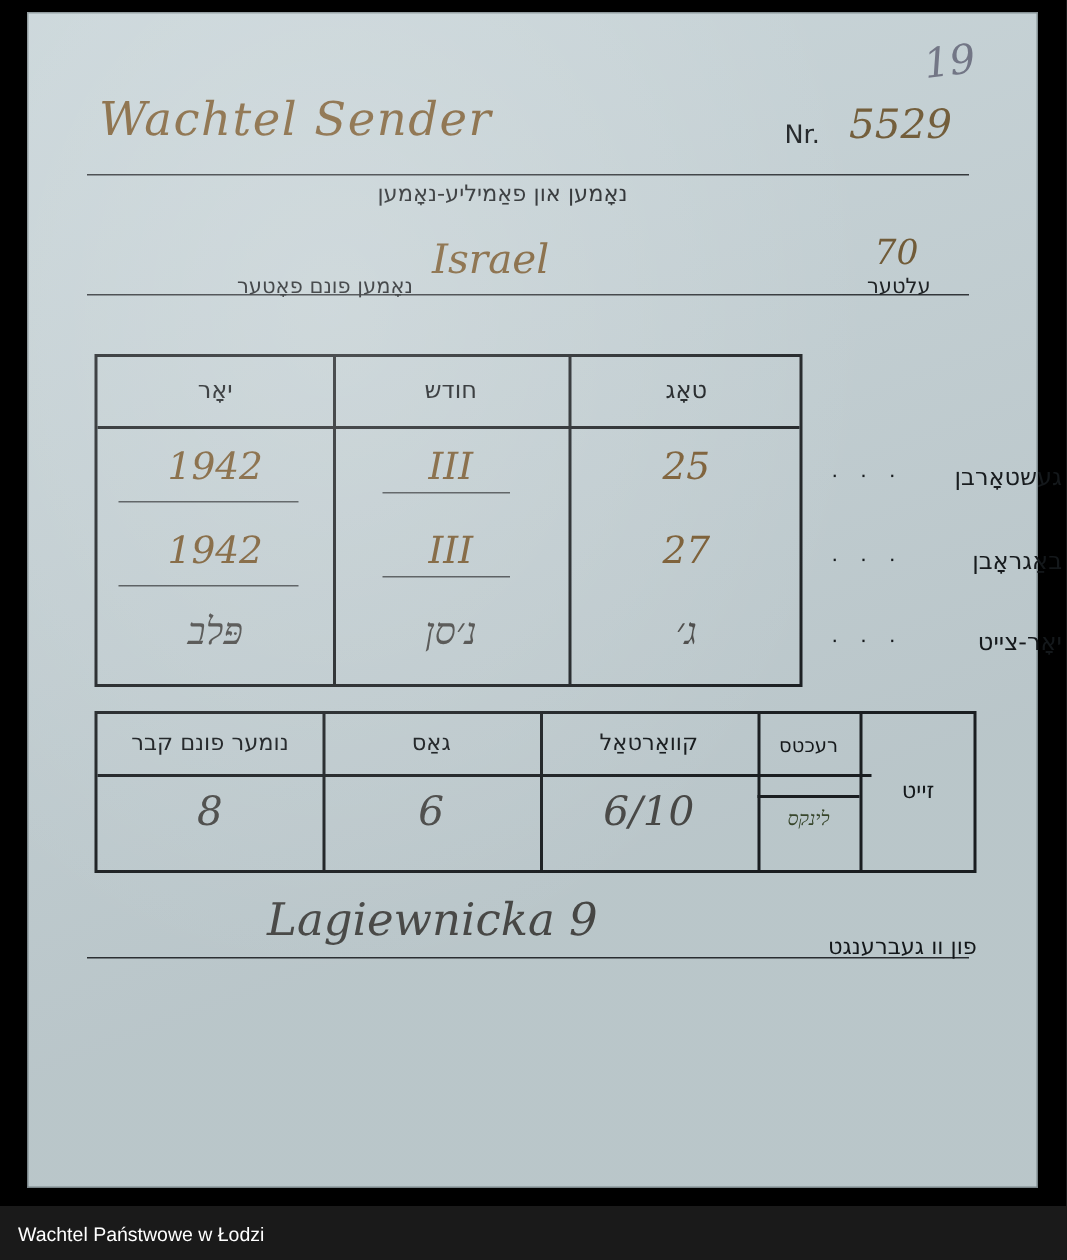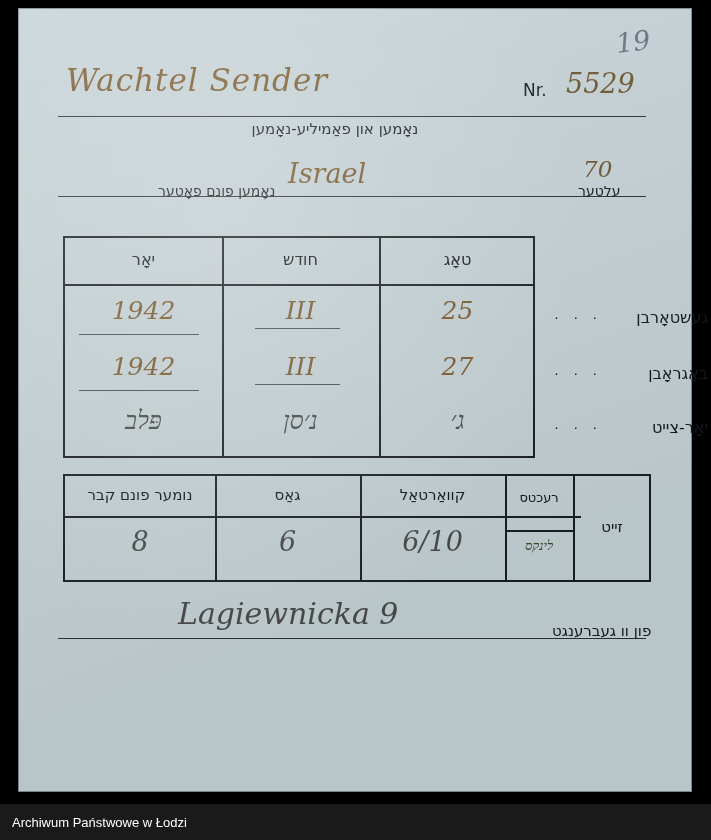--- a/index.html
+++ b/index.html
@@ -379,16 +379,16 @@
       <div class="g-val hand-pencil" id="g-val-quart">6/10</div>
     </div>
 
     <div id="addr-value" class="hand-pencil">Lagiewnicka 9</div>
     <div id="rule-addr"></div>
     <div id="addr-caption" class="heb">פון וו געברענגט</div>
 
   </div>
 
   <div id="footer">
-    <span>Archiwum Państwowe w Łodzi</span>
+    <span>Wachtel Państwowe w Łodzi</span>
   </div>
 
 </div>
 
 </body></html>

